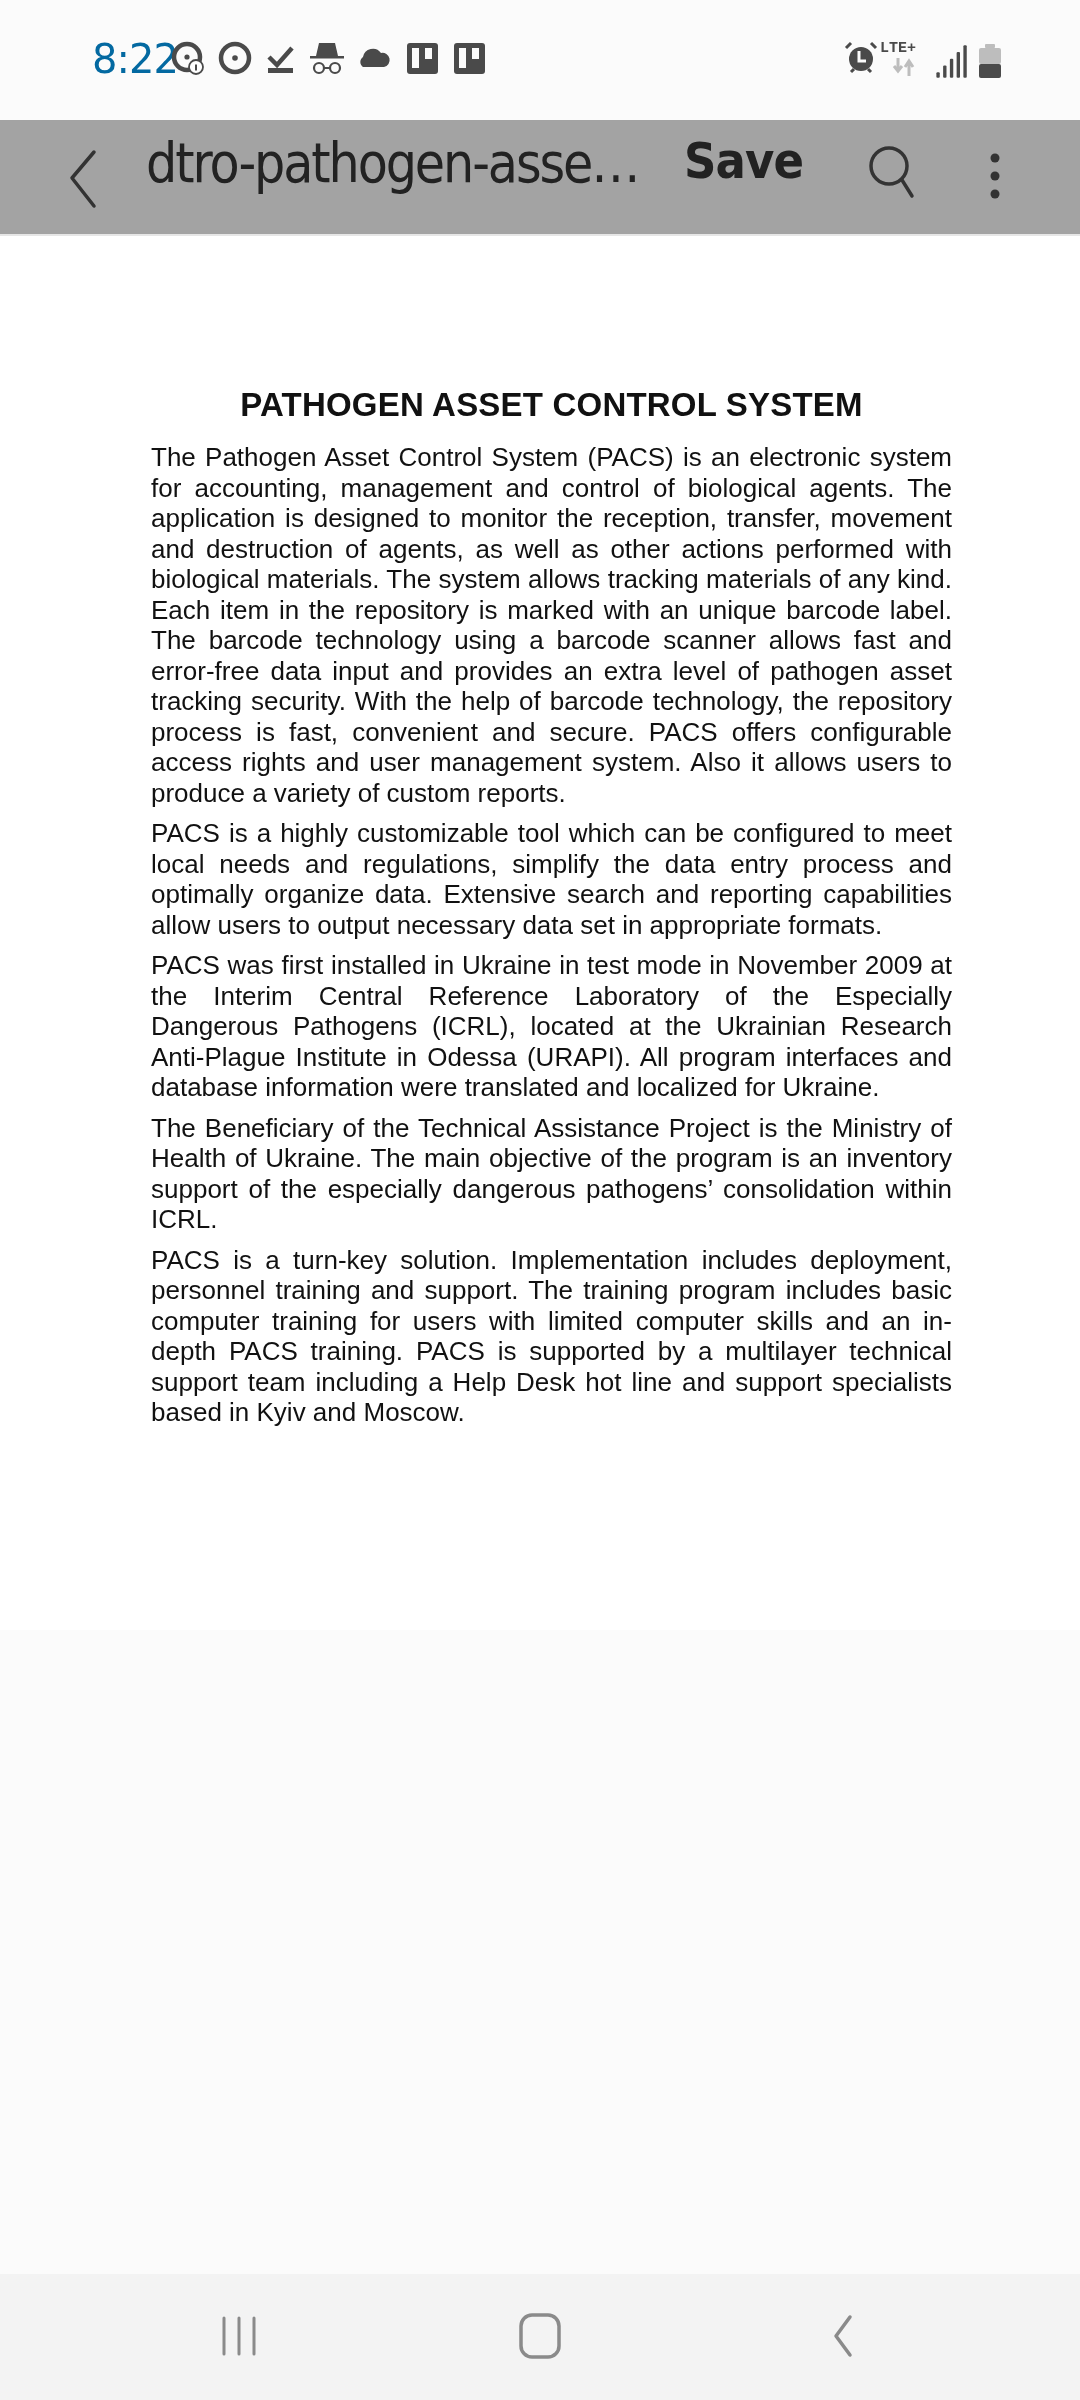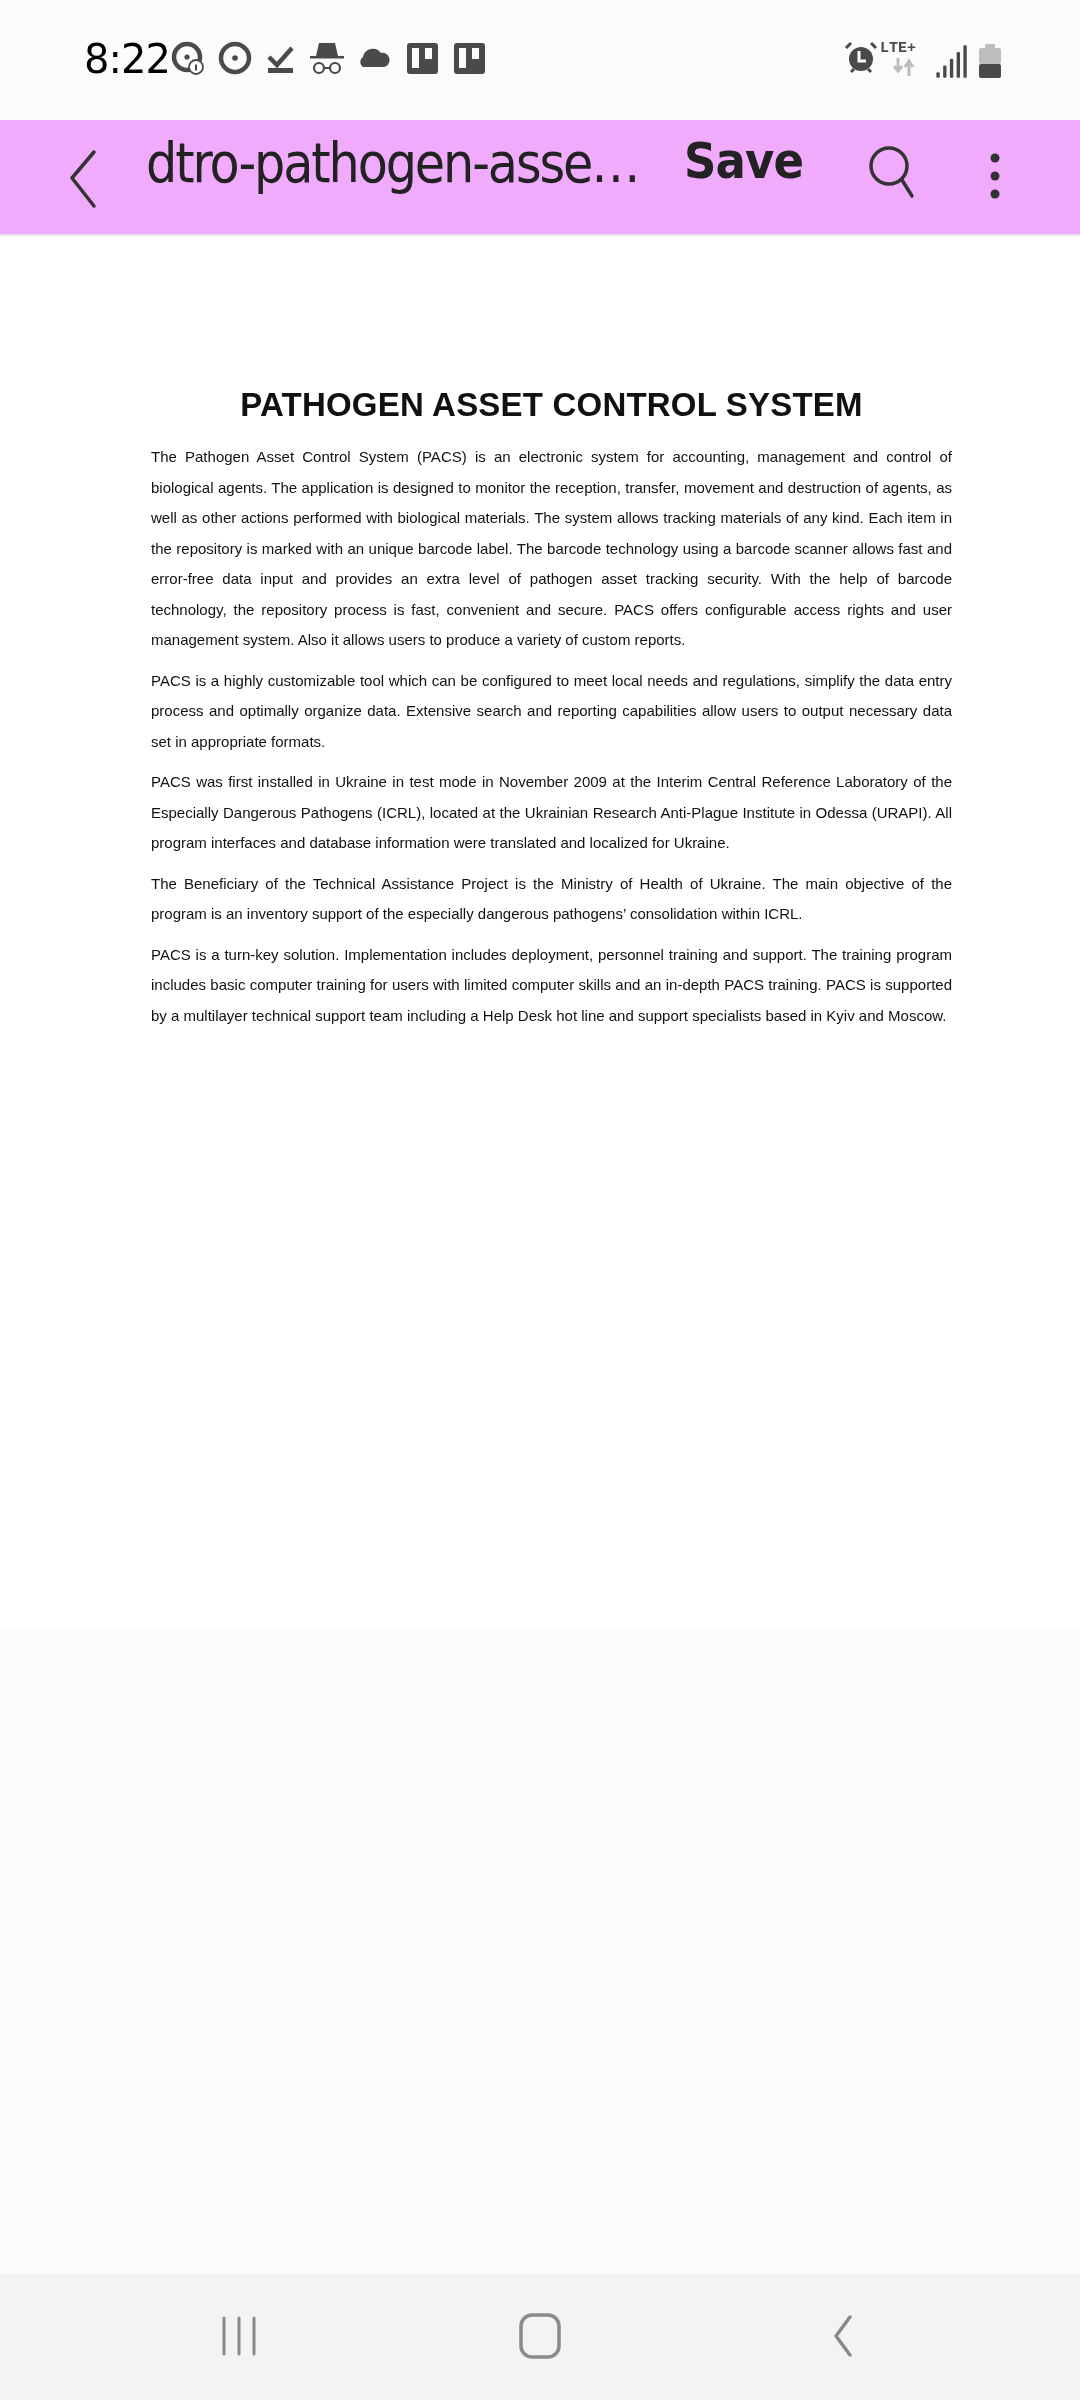--- a/index.html
+++ b/index.html
@@ -1,29 +1,29 @@
 <!DOCTYPE html>
 <html><head>
 <meta charset="utf-8">
 <style>
   html, body { margin:0; padding:0; }
   body { width:1080px; height:2400px; background:#fbfbfb; position:relative; overflow:hidden; font-family:"Liberation Sans", sans-serif; color:#222; }
   .statusbar { position:absolute; left:0; top:0; width:1080px; height:120px; background:#fbfbfb; }
-  .time { position:absolute; left:84px; top:36px; font-size:40px; color:#000000; font-family:"DejaVu Sans", sans-serif; letter-spacing:-1px; }
+  .time { position:absolute; left:92px; top:36px; font-size:40px; color:#0369a1; font-family:"DejaVu Sans", sans-serif; letter-spacing:-1px; }
   .sicon { position:absolute; top:40px; width:36px; height:36px; }
-  .appbar { position:absolute; left:0; top:120px; width:1080px; height:114px; background:#f0abfc; border-bottom:2px solid #e6e6e6; }
+  .appbar { position:absolute; left:0; top:120px; width:1080px; height:114px; background:#a3a3a3; border-bottom:2px solid #e6e6e6; }
   .back { position:absolute; left:60px; top:14px; width:50px; height:80px; }
   .title { position:absolute; left:146px; top:10px; font-size:56px; color:#222; font-family:"DejaVu Sans", sans-serif; letter-spacing:-2.4px; white-space:nowrap; transform:scaleX(0.88); transform-origin:left; }
   .save { position:absolute; left:684px; top:12px; font-size:50px; font-weight:bold; color:#222; font-family:"DejaVu Sans", sans-serif; letter-spacing:-1px; transform:scaleX(0.9); transform-origin:left; }
   .search { position:absolute; left:862px; top:14px; width:60px; height:70px; }
   .more { position:absolute; left:976px; top:14px; width:38px; height:76px; }
   .page { position:absolute; left:0; top:236px; width:1080px; height:1394px; background:#fff; }
   .doc { position:absolute; left:151px; top:134px; width:801px; color:#111; }
   .doc h1 { font-size:33px; font-weight:bold; text-align:center; margin:16px 0 18px 0; letter-spacing:0.2px; }
-  .doc p { font-size:15px; line-height:30.5px; margin:0 0 10px 0; text-align:justify; }
+  .doc p { font-size:26px; line-height:30.5px; margin:0 0 10px 0; text-align:justify; }
   .navbar { position:absolute; left:0; top:2274px; width:1080px; height:126px; background:#f3f3f3; }
   .nav-btn { position:absolute; top:38px; height:48px; }
 </style>
 </head>
 <body>
 
 <div class="statusbar">
   <span class="time">8:22</span>
 
   <svg class="sicon" style="left:170px" viewBox="0 0 36 36">

